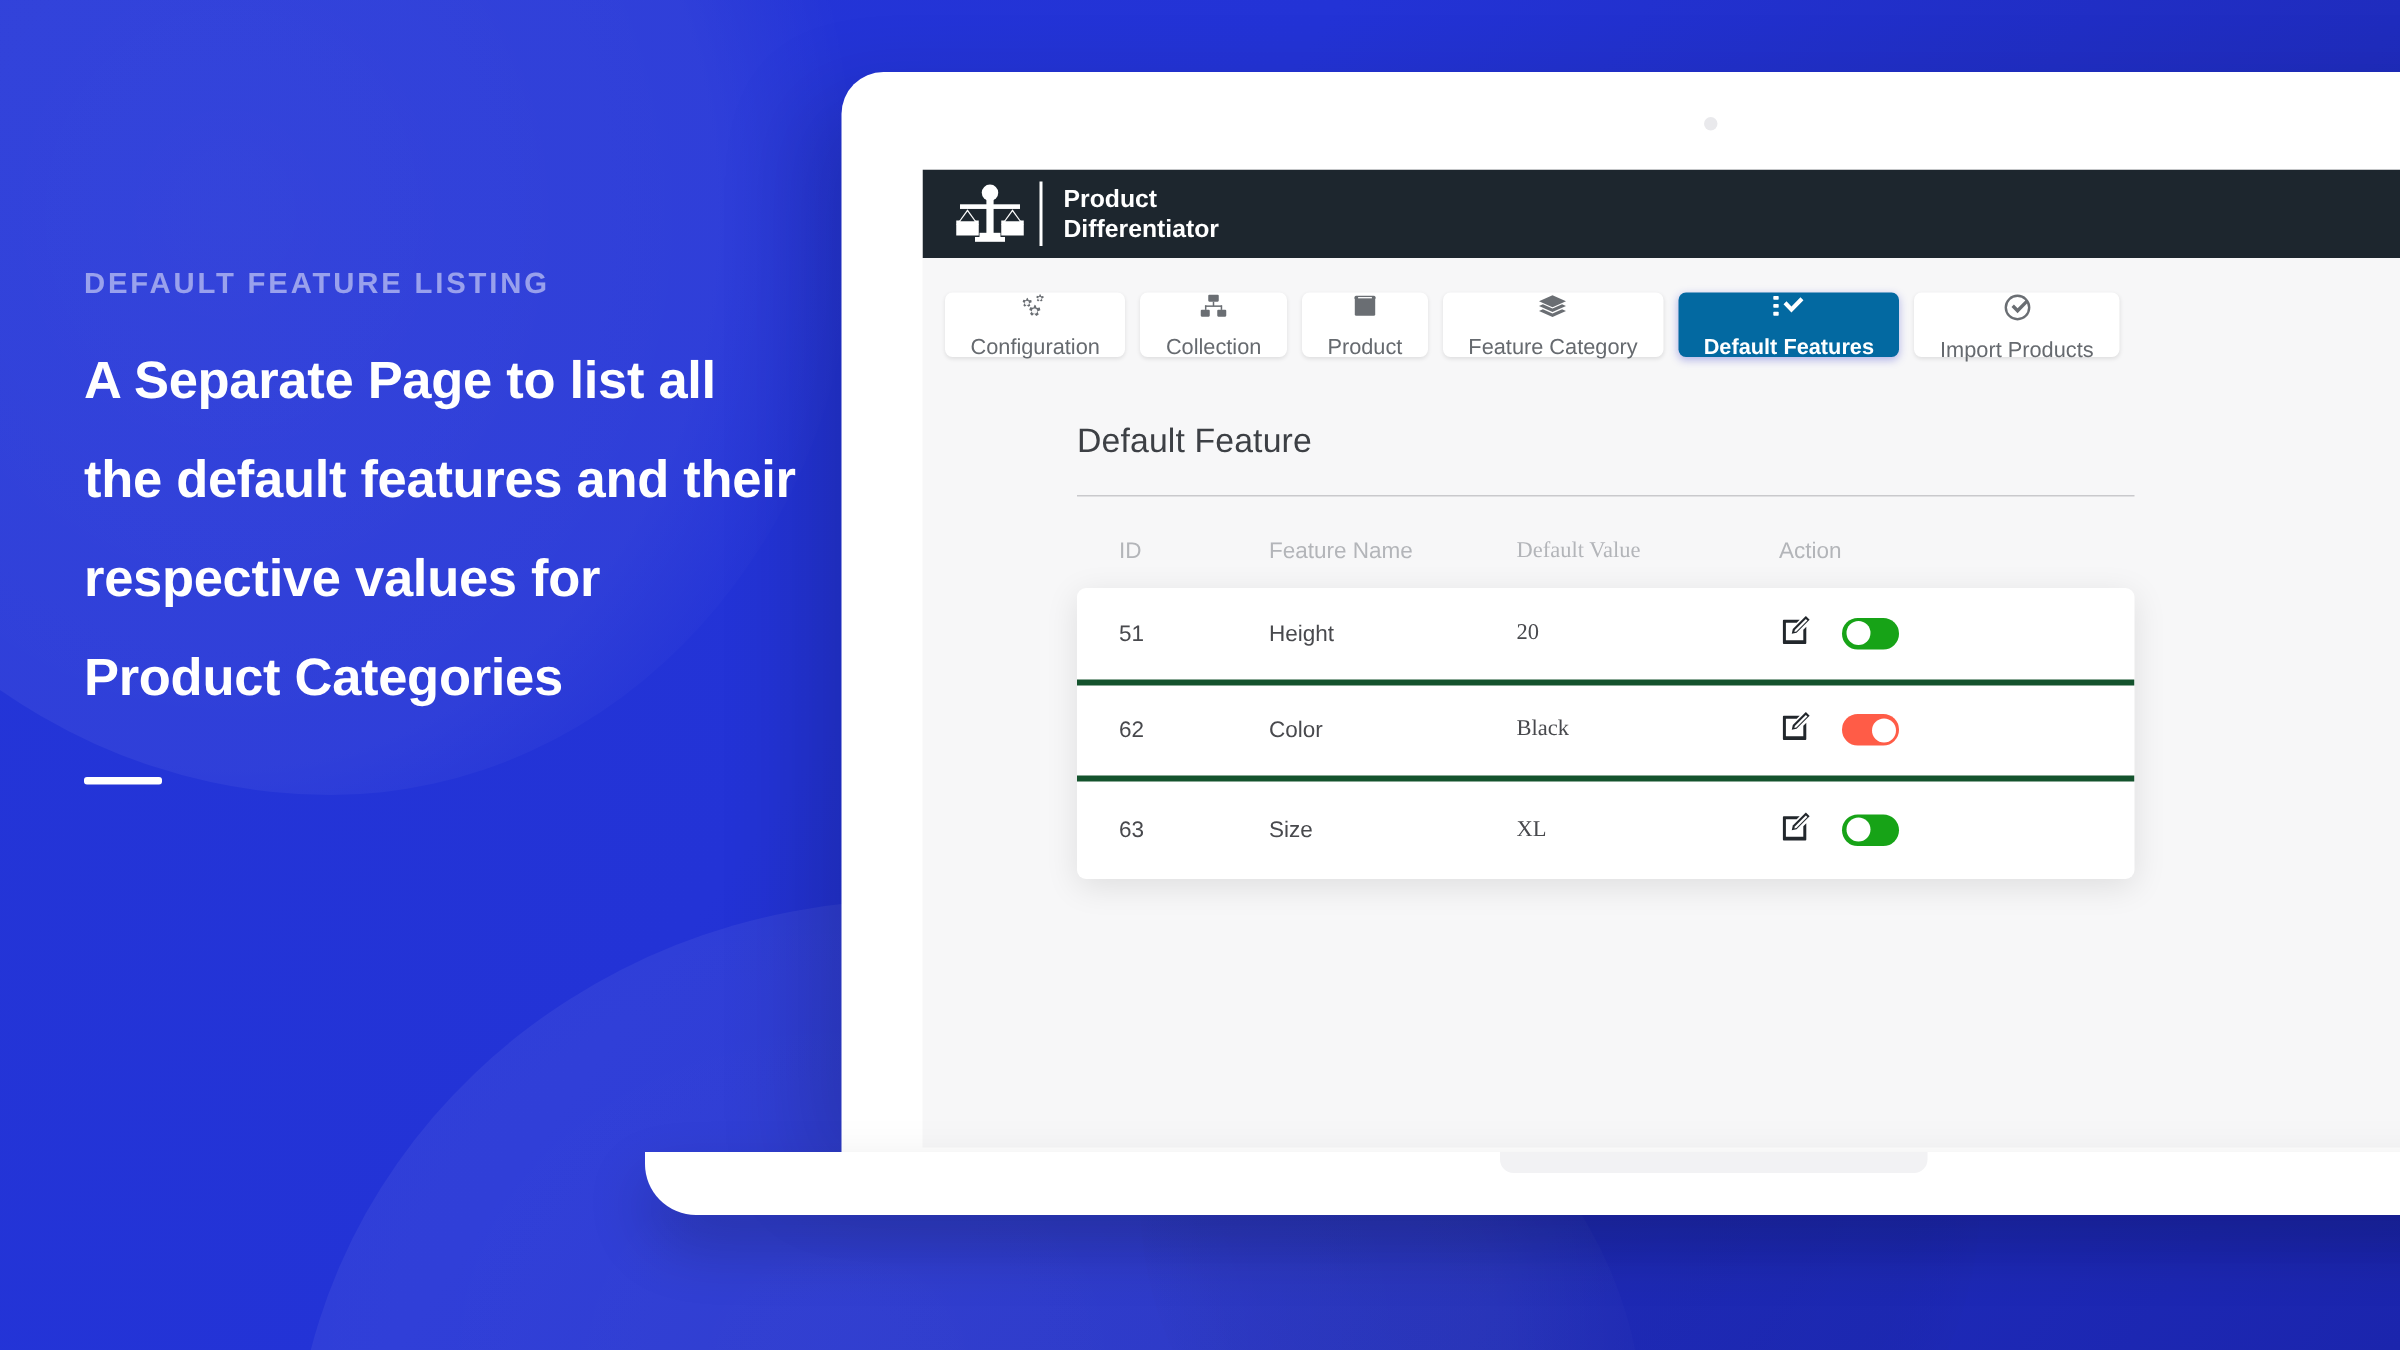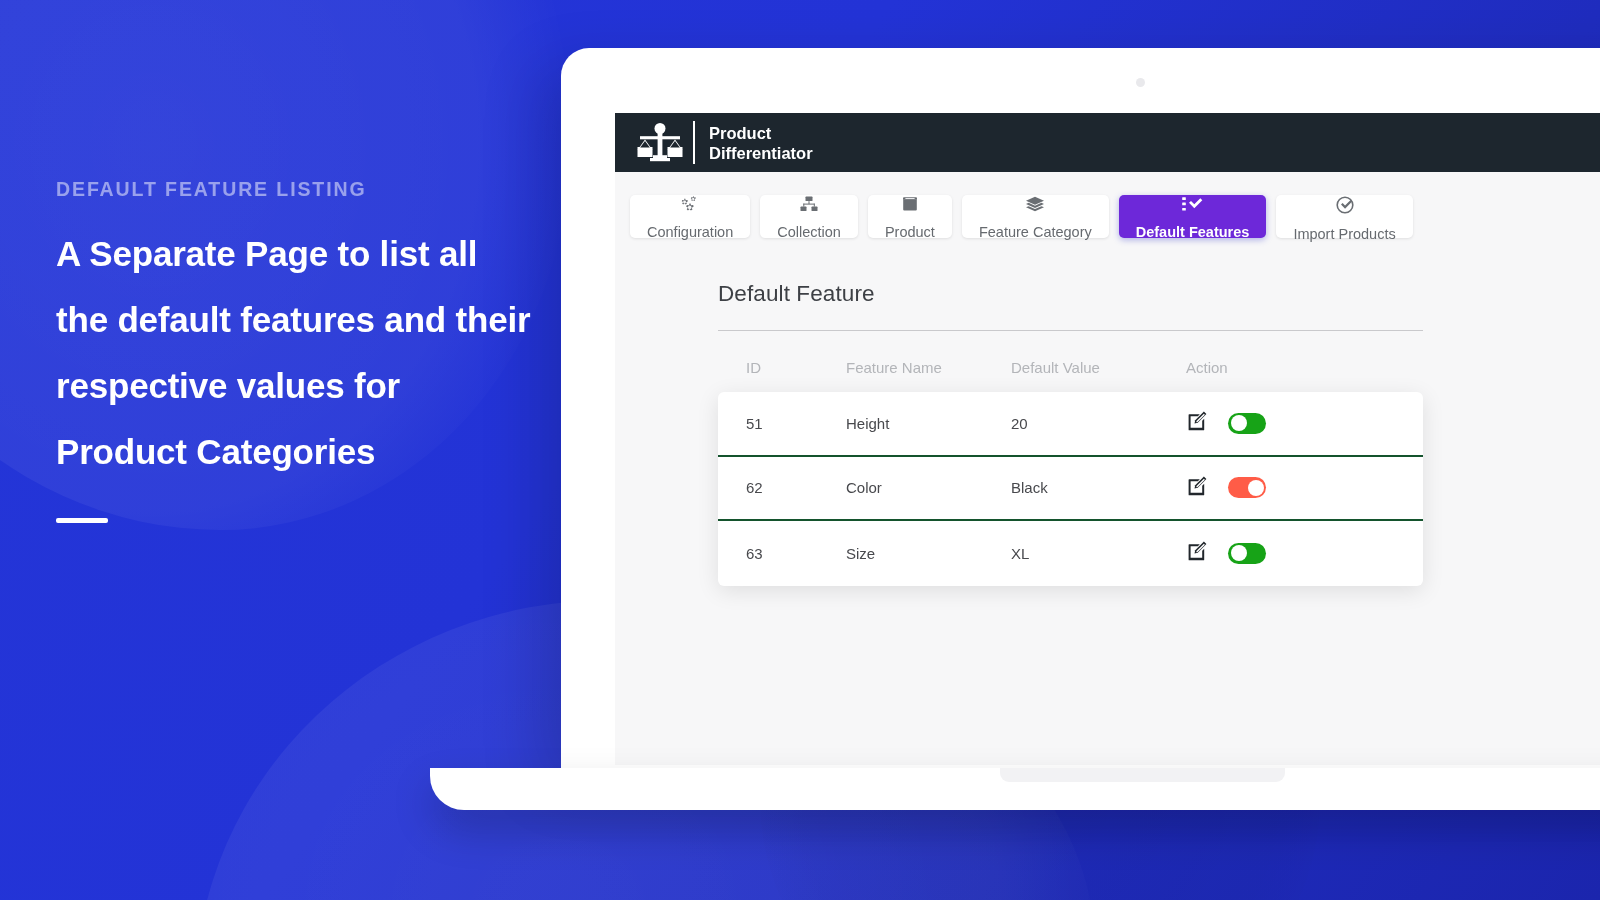--- a/index.html
+++ b/index.html
@@ -156,21 +156,21 @@
     white-space: nowrap;
     flex-direction: column;
   }
   .tab .tlabel {
     font-size: 14.5px;
     color: #666a6f;
   }
   .tab svg { display: block; flex: none; }
   .tab .ic { fill: #6a6e73; }
   .tab.active {
-    background: #6d28d9;
+    background: #0369a1;
     box-shadow: 0 2px 6px rgba(43,50,201,0.35);
   }
   .tab.active .tlabel { color: #ffffff; font-weight: 700; }
   .tab.active .ic { fill: #ffffff; }
 
   
   #page {
     padding: 43px 0 0 103px;
   }
   #page-title {
@@ -191,37 +191,37 @@
     display: flex;
     margin-top: 28px;
     padding-left: 28px;
   }
   #thead .th {
     font-size: 15px;
     color: #b3b5b9;
   }
   .c-id    { width: 100px; }
   .c-name  { width: 165px; }
-  .c-value { width: 175px; }
+  .c-value { width: 175px; font-family: Liberation Serif, serif; }
   .c-act   { width: 180px; }
 
   #tbody {
     margin-top: 16px;
     width: 705px;
     background: #ffffff;
     border-radius: 6px;
     box-shadow: 0 5px 22px rgba(0,0,0,0.10);
     overflow: hidden;
   }
   .row {
     display: flex;
     align-items: center;
     height: 64.5px;
     padding-left: 28px;
-    border-bottom: 2px solid #14532d;
+    border-bottom: 4px solid #14532d;
   }
   .row:last-child { border-bottom: none; }
   .row .cell {
     font-size: 15px;
     color: #48494d;
   }
   .row .c-name { font-weight: 500; }
   .c-act {
     display: flex;
     align-items: center;

